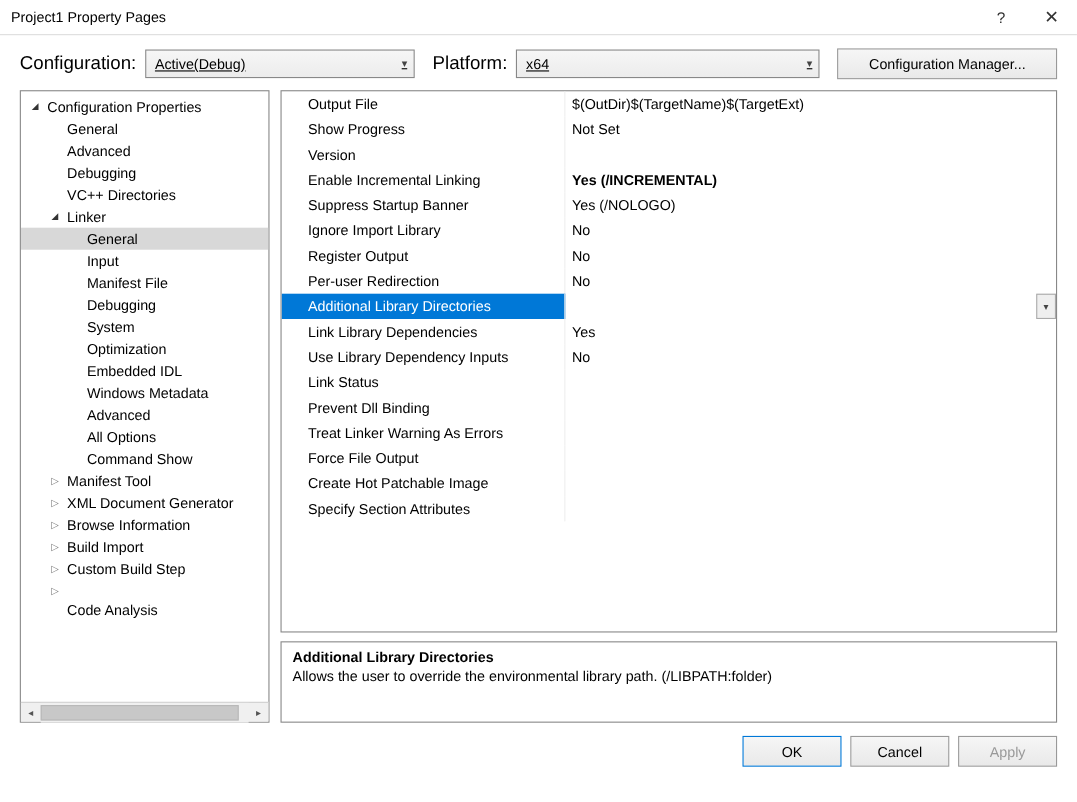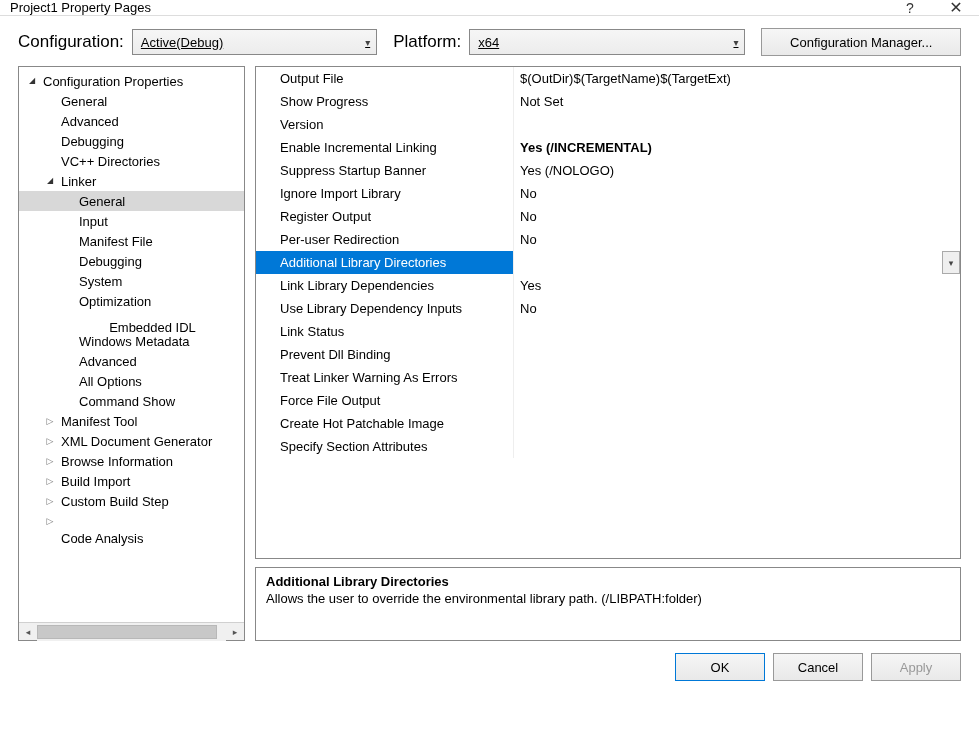--- a/index.html
+++ b/index.html
@@ -5,21 +5,21 @@
 * { box-sizing: border-box; margin: 0; padding: 0; }
 body {
   font-family: "Segoe UI", Tahoma, sans-serif;
   font-size: 13px;
   background: #fff;
   width: 979px;
   height: 729px;
   overflow: hidden;
 }
 .titlebar {
-  height: 16px;
+  height: 32px;
   display: flex;
   align-items: center;
   padding: 0 0 0 10px;
   border-bottom: 1px solid #ddd;
   background: #fff;
 }
 .titlebar-title { flex: 1; font-size: 13px; }
 .titlebar-btn {
   width: 46px;
   height: 32px;
@@ -270,21 +270,21 @@
           <span style="padding-left: 4px;">Debugging</span>
         </div>
         <div class="tree-item" style="padding-left: 42px;">
           <span class="expander none">•</span>
           <span style="padding-left: 4px;">System</span>
         </div>
         <div class="tree-item" style="padding-left: 42px;">
           <span class="expander none">•</span>
           <span style="padding-left: 4px;">Optimization</span>
         </div>
-        <div class="tree-item" style="padding-left: 42px; flex-direction: column;">
+        <div class="tree-item" style="padding-left: 42px;">
           <span class="expander none">•</span>
           <span style="padding-left: 4px;">Embedded IDL</span>
         </div>
         <div class="tree-item" style="padding-left: 42px;">
           <span class="expander none">•</span>
           <span style="padding-left: 4px;">Windows Metadata</span>
         </div>
         <div class="tree-item" style="padding-left: 42px;">
           <span class="expander none">•</span>
           <span style="padding-left: 4px;">Advanced</span>

